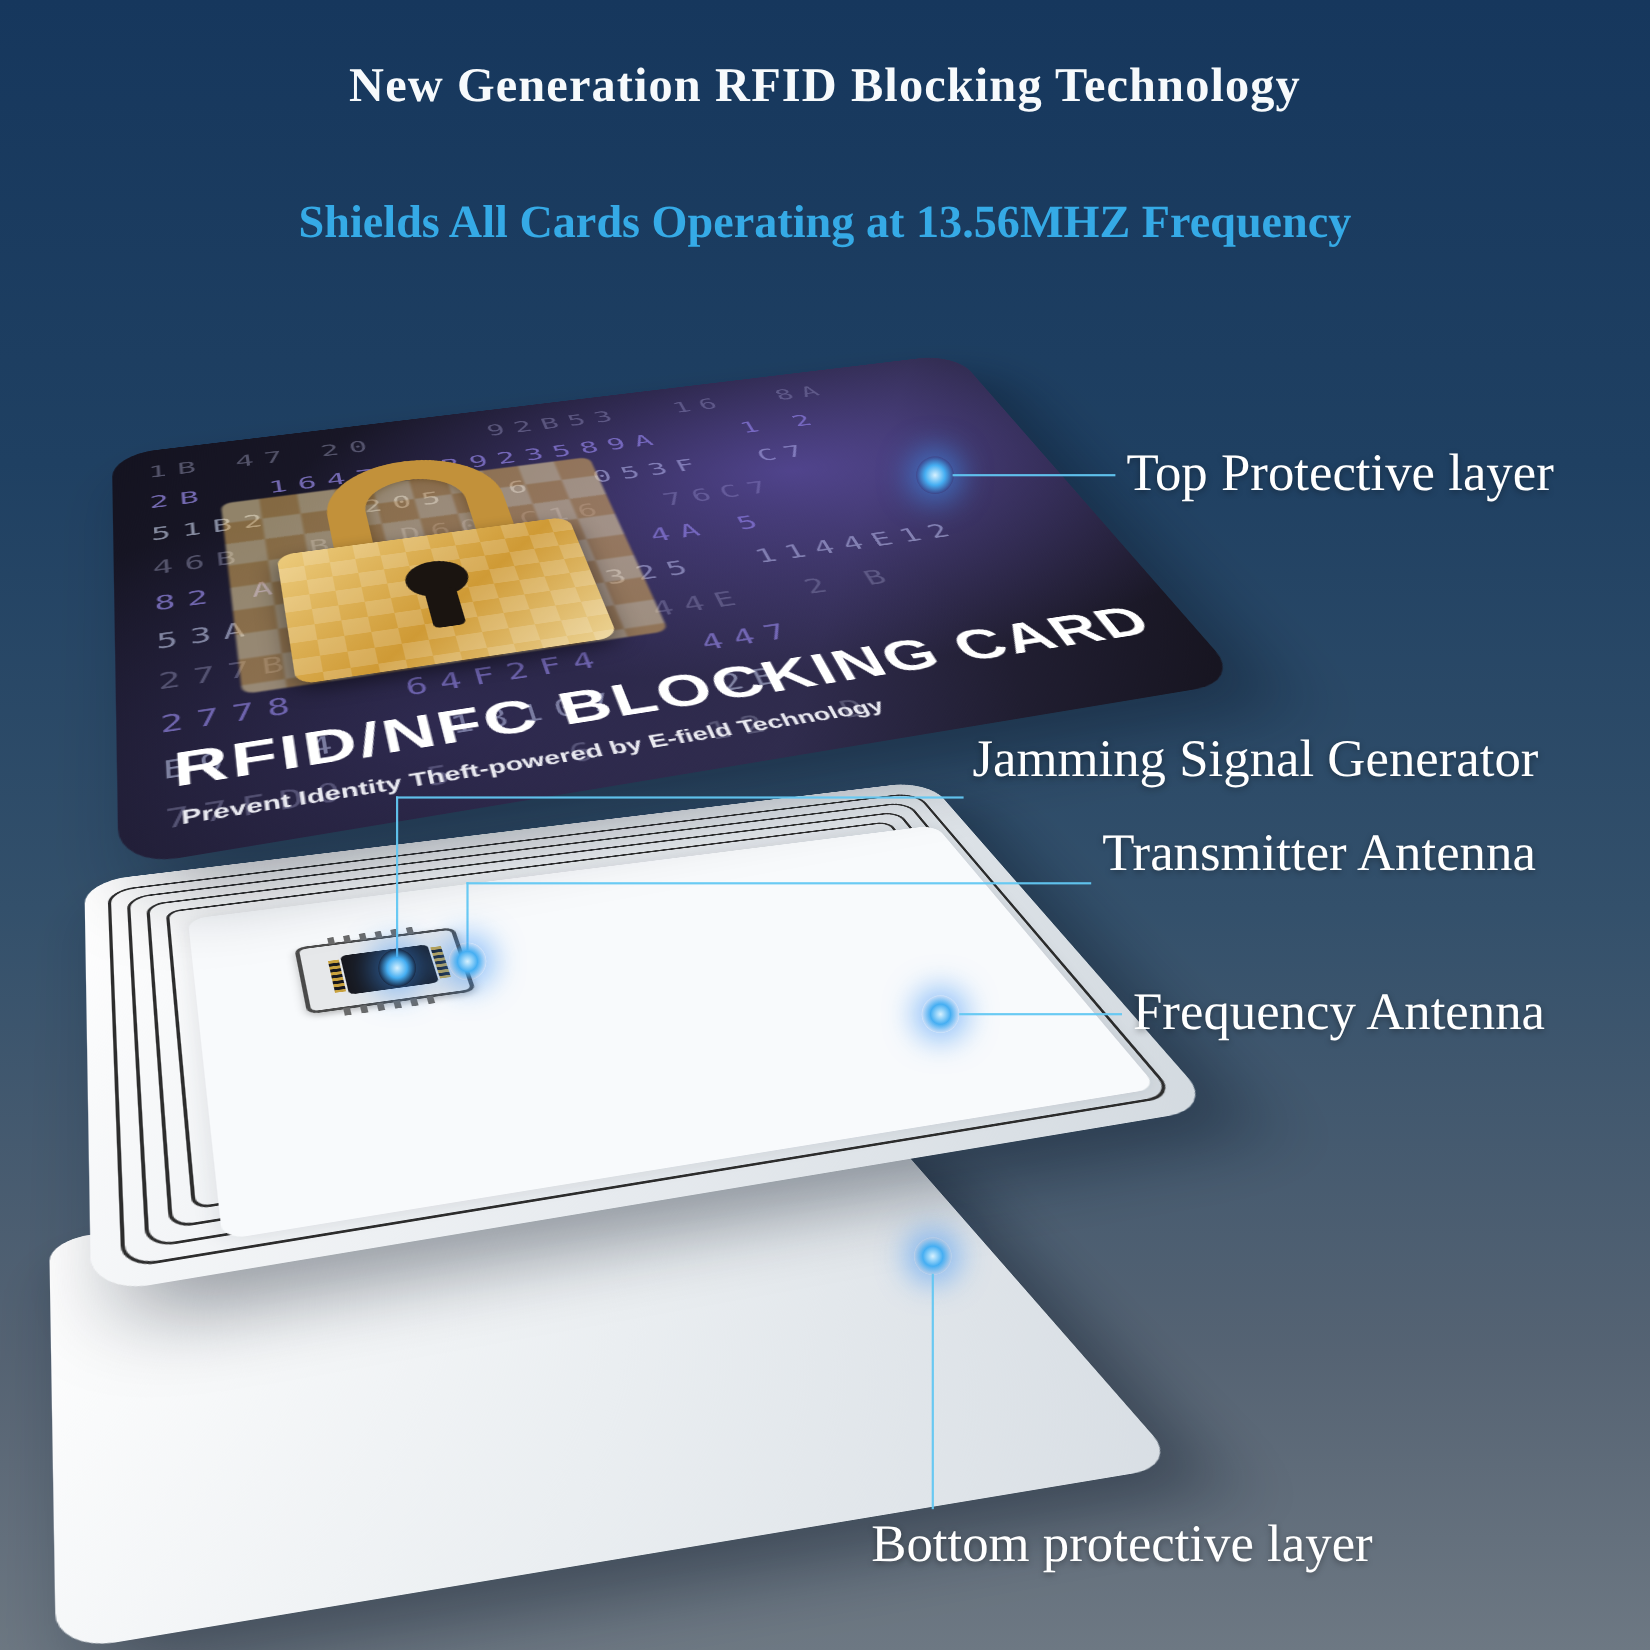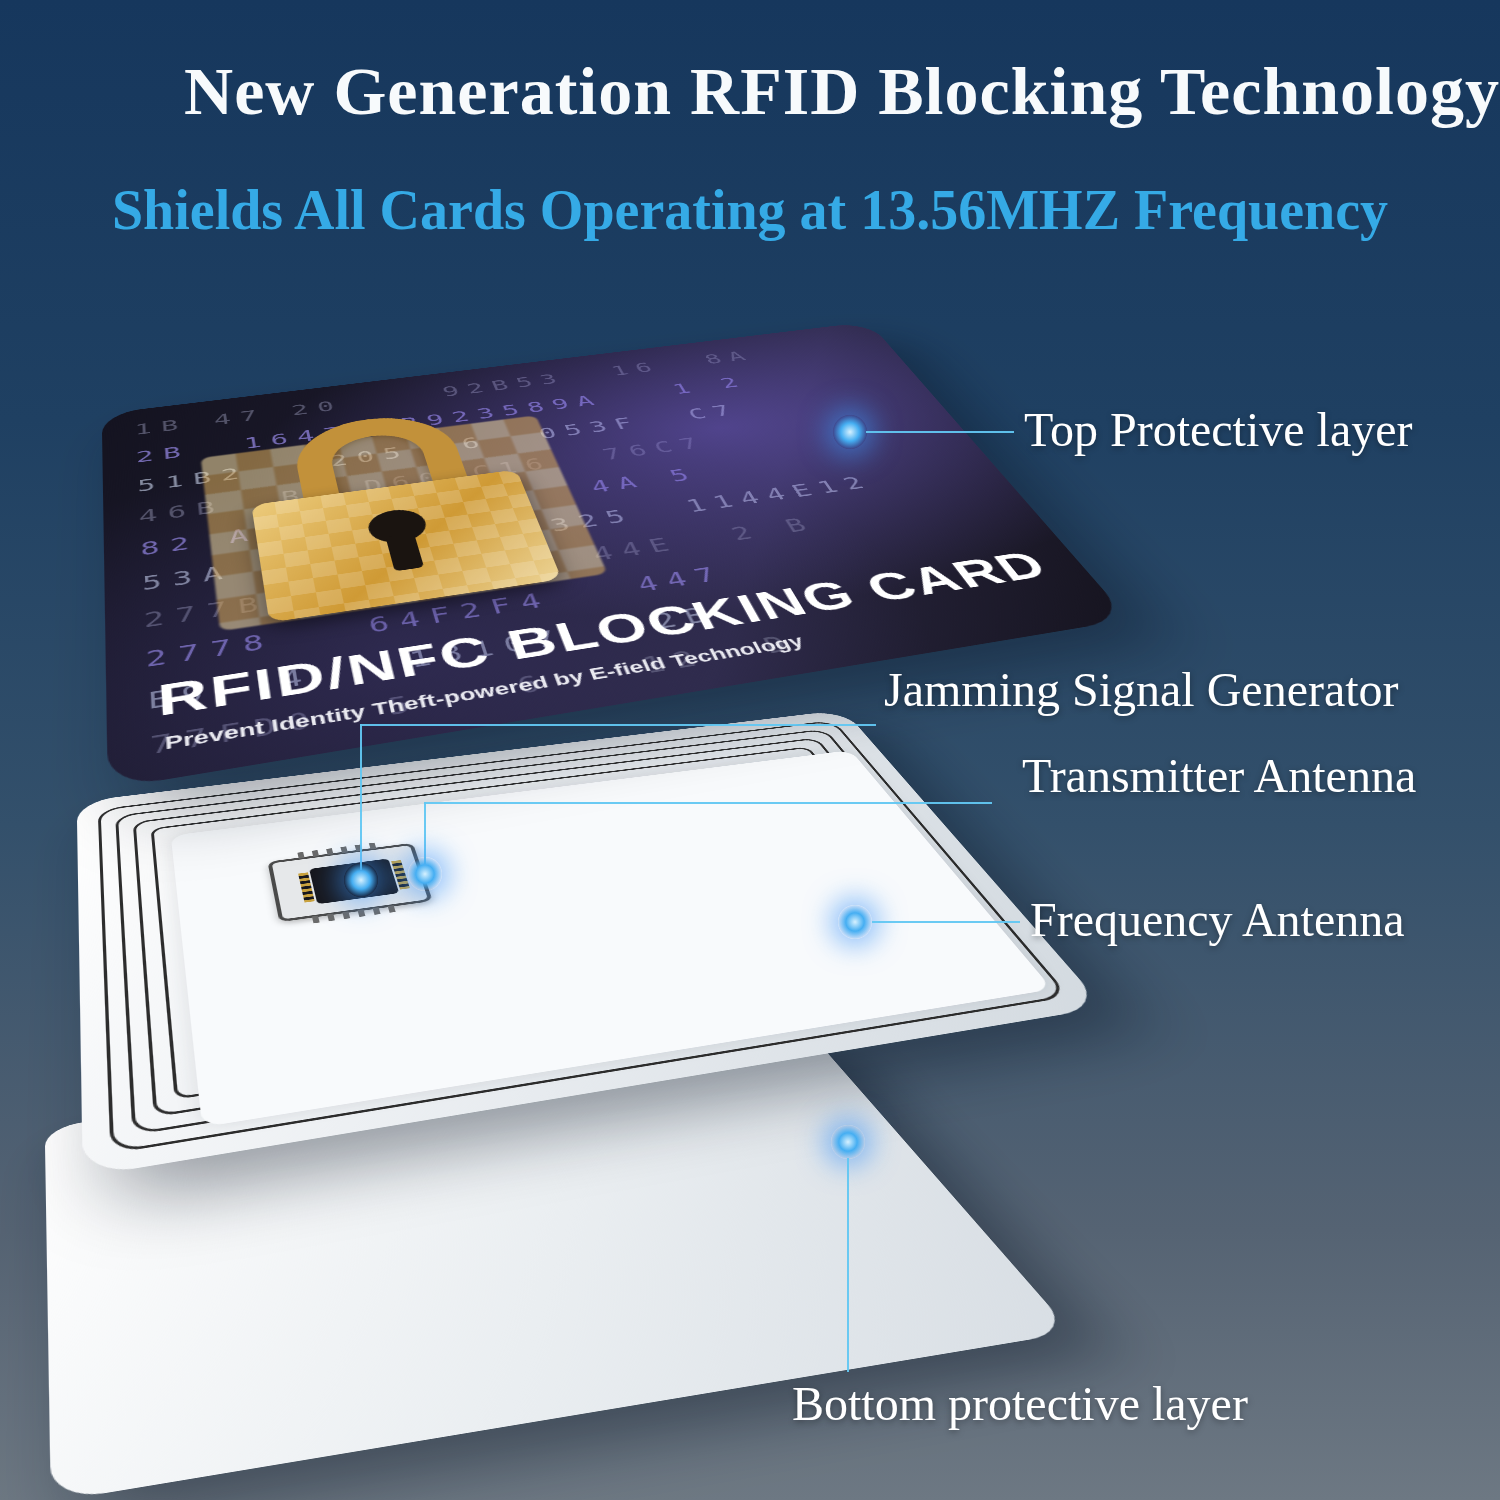--- a/index.html
+++ b/index.html
@@ -6,25 +6,25 @@
   body { width:1500px; height:1500px; overflow:hidden; font-family:"Liberation Serif", serif; }
 
   .stage {
     position:relative; width:1500px; height:1500px;
     background:linear-gradient(180deg,#16375d 0%,#1f4062 28%,#33506b 55%,#556373 82%,#6d7883 100%);
   }
 
   
   .main-title {
     position:absolute; top:52px; left:0; width:100%;
-    text-align:right; color:#f7fafc; font-size:68px; font-weight:bold; letter-spacing:1px;
+    text-align:center; color:#f7fafc; font-size:44px; font-weight:bold; letter-spacing:1px;
   }
   .sub-title {
     position:absolute; top:178px; left:0; width:100%;
-    text-align:center; color:#35aae6; font-size:56px; font-weight:bold;
+    text-align:center; color:#35aae6; font-size:42px; font-weight:bold;
   }
 
   
   .card3d {
     position:absolute; width:900px; height:600px; border-radius:42px;
     transform:perspective(1600px) rotateX(56deg) rotateZ(-14deg);
     box-shadow:24px 40px 70px rgba(8,18,34,0.38);
     overflow:hidden;
   }
   .card-top    { left:117px; top:207px; z-index:3;
@@ -182,21 +182,21 @@
 
     <div class="glow-dot" style="left:850px; top:432px;"></div>
     <div class="lead-line lead-h" style="left:866px; top:431px; width:148px;"></div>
     <div class="callout-label" style="left:884px; top:662px;">Jamming Signal Generator</div>
 
     <div class="callout-label" style="left:1024px; top:402px;">Top Protective layer</div>
     <div class="lead-line lead-h" style="left:360px; top:724px; width:516px;"></div>
     <div class="lead-line lead-v" style="left:360px; top:724px; height:146px;"></div>
     <div class="glow-dot" style="left:361px; top:880px;"></div>
 
-    <div class="callout-label" style="left:1002px; top:748px;margin-left:20px;">Transmitter Antenna</div>
+    <div class="callout-label" style="left:1002px; top:748px;">Transmitter Antenna</div>
     <div class="lead-line lead-h" style="left:424px; top:802px; width:568px;"></div>
     <div class="lead-line lead-v" style="left:424px; top:802px; height:62px;"></div>
     <div class="glow-dot" style="left:425px; top:874px;"></div>
 
     <div class="glow-dot" style="left:855px; top:922px;"></div>
     <div class="lead-line lead-h" style="left:872px; top:921px; width:148px;"></div>
     <div class="callout-label" style="left:1030px; top:892px;">Frequency Antenna</div>
 
     <div class="glow-dot" style="left:848px; top:1142px;"></div>
     <div class="lead-line lead-v" style="left:847px; top:1158px; height:214px;"></div>

